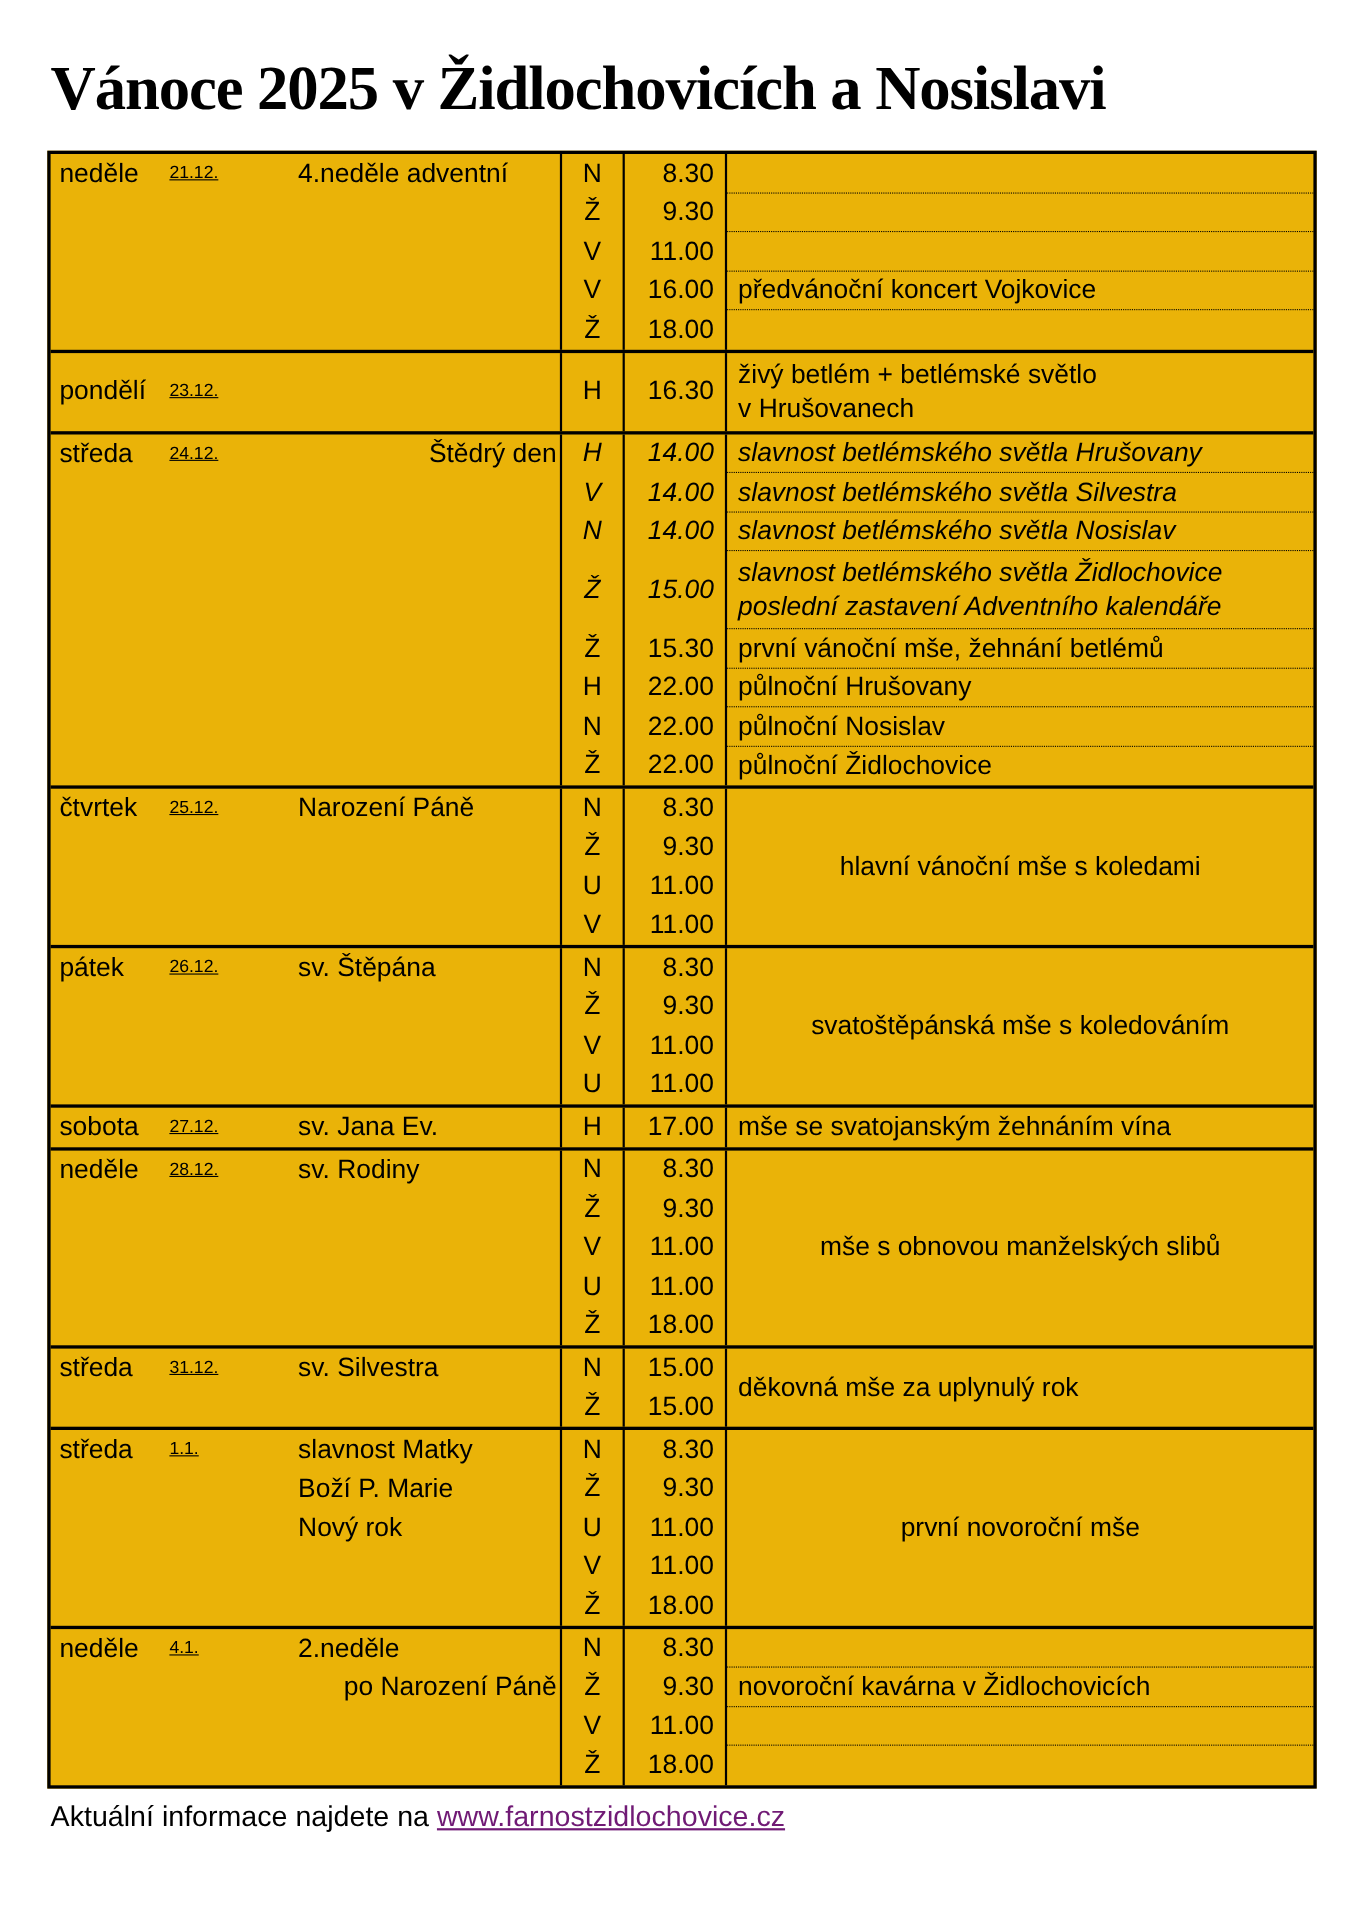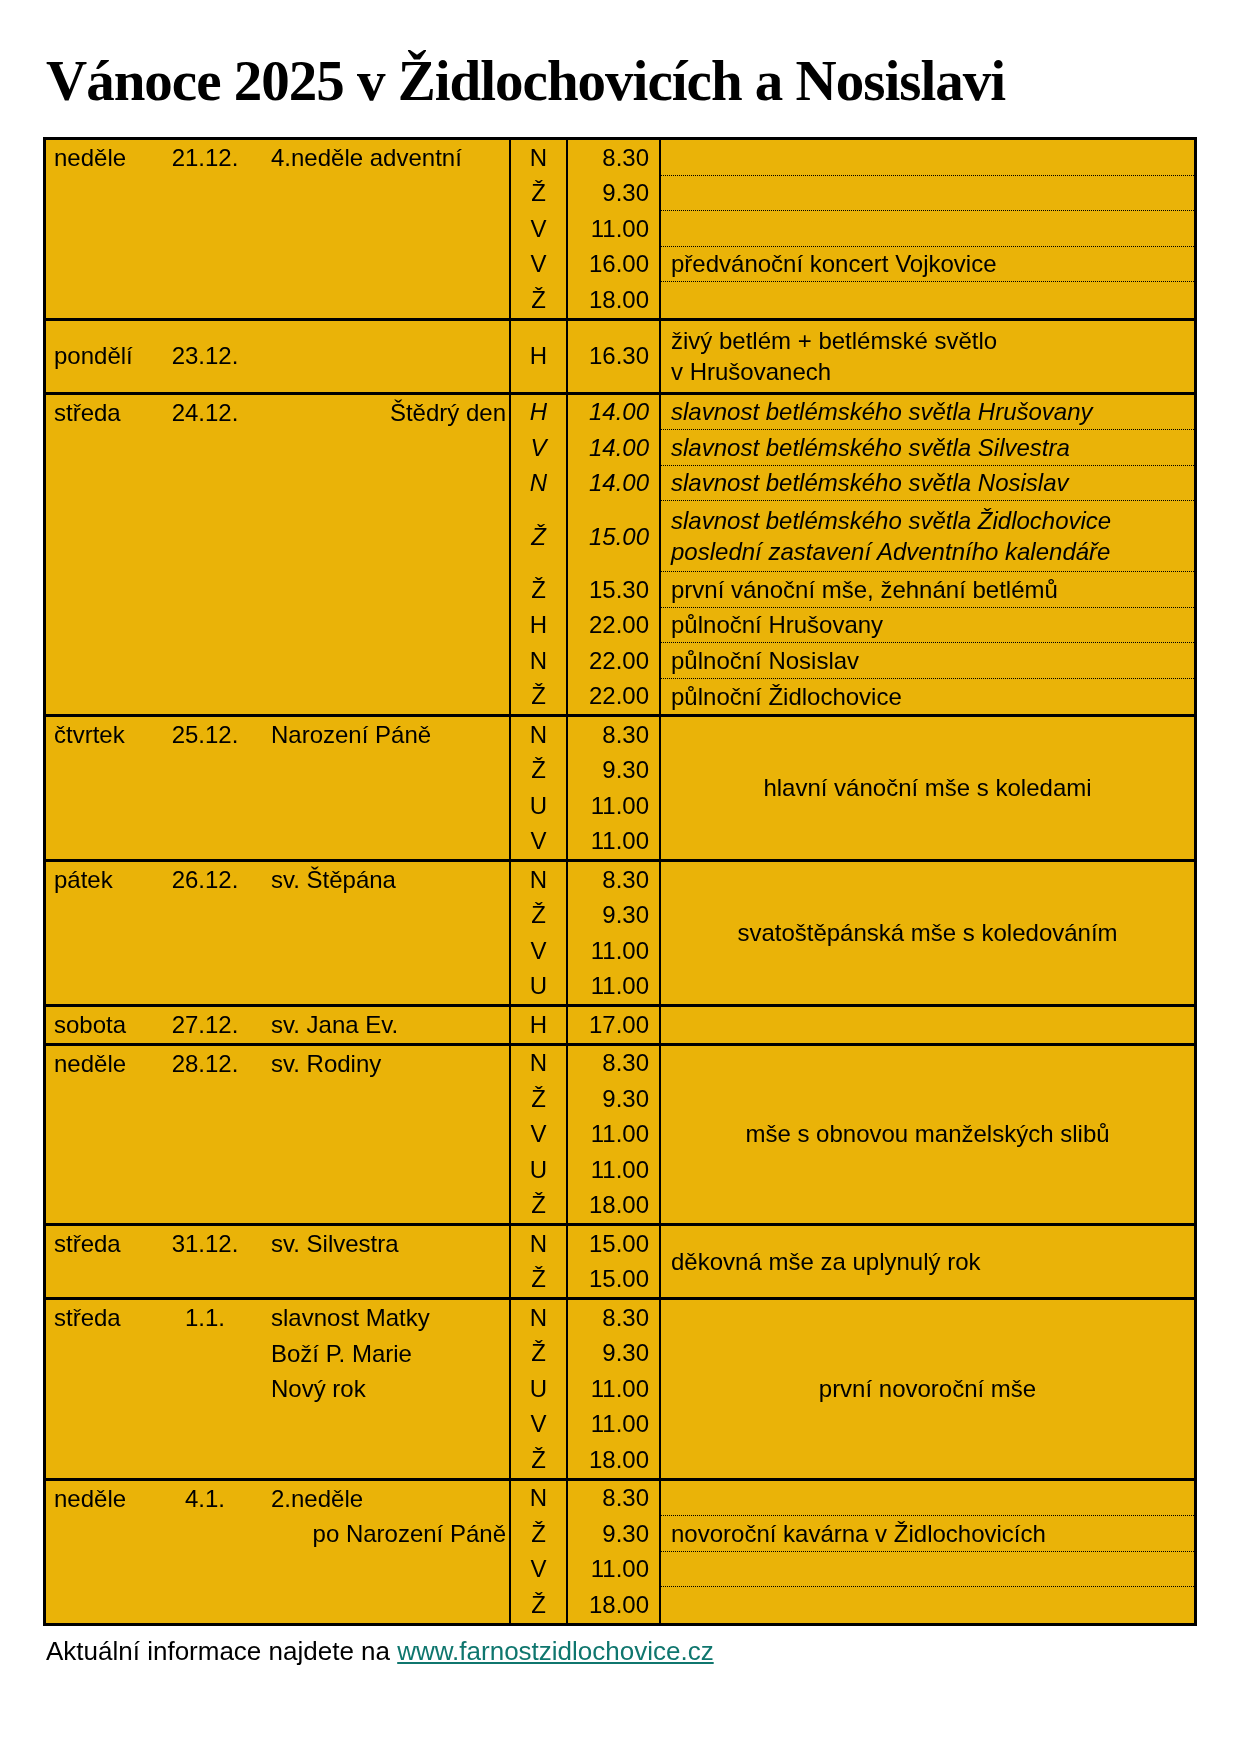--- a/index.html
+++ b/index.html
@@ -11,21 +11,21 @@
        box-sizing:border-box;background:#eab308;}
   .block{display:flex;align-items:stretch;}
   .block + .block{border-top:3px solid #000;}
   .col1{width:465px;border-right:2px solid #000;box-sizing:border-box;
         display:flex;align-items:flex-start;}
   .col1.vmid{align-items:center;}
   .col2{width:57px;border-right:2px solid #000;box-sizing:border-box;}
   .col3{width:93px;border-right:2px solid #000;box-sizing:border-box;}
   .col4{flex:1;display:flex;flex-direction:column;}
   .day{width:108px;padding-left:8px;line-height:35.5px;font-size:24px;box-sizing:border-box;}
-  .date{width:102px;text-align:center;line-height:35.5px;font-size:24px;box-sizing:border-box;}
+  .date{width:102px;text-align:left;line-height:35.5px;font-size:16px;box-sizing:border-box;text-decoration:underline;}
   .feast{flex:1;margin-left:15px;padding-right:3px;}
   .fline{line-height:35.5px;font-size:24px;}
   .cell{height:35.5px;display:flex;align-items:center;font-size:24px;box-sizing:border-box;}
   .cell.tall{height:71px;}
   .cell.it{font-style:italic;}
   .col2 .cell{justify-content:center;}
   .col3 .cell{justify-content:flex-end;padding-right:10px;}
   .cell.note{flex-direction:column;align-items:flex-start;justify-content:center;
              padding-left:10px;width:100%;}
   .col4 .cell.note:not(:last-child){border-bottom:1px dotted #000;}
@@ -204,20 +204,23 @@
         <div class="feast">
           <div class="fline" style="text-align: left;">sv. Jana Ev.</div>
         </div>
       </div>
       <div class="col2">
         <div class="cell">H</div>
       </div>
       <div class="col3">
         <div class="cell">17.00</div>
       </div>
+      <div class="col4">
+        <div class="merged mleft">mše se svatojanským žehnáním vína</div>
+      </div>
     </div>
     <div class="block">
       <div class="col1">
         <div class="day">neděle</div>
         <div class="date">28.12.</div>
         <div class="feast">
           <div class="fline" style="text-align: left;">sv. Rodiny</div>
         </div>
       </div>
       <div class="col2">
@@ -311,13 +314,13 @@
         <div class="cell note"></div>
         <div class="cell note">
           <div class="nline">novoroční kavárna v Židlochovicích</div>
         </div>
         <div class="cell note"></div>
         <div class="cell note"></div>
       </div>
     </div>
   </div>
 
-<div class="footer"><span>Aktuální informace najdete na </span><a style="color: #0f766e;">www.farnostzidlochovice.cz</a></div>
+<div class="footer"><span>Aktuální informace najdete na </span><a style="color: #701a75;">www.farnostzidlochovice.cz</a></div>
 
 </body></html>

